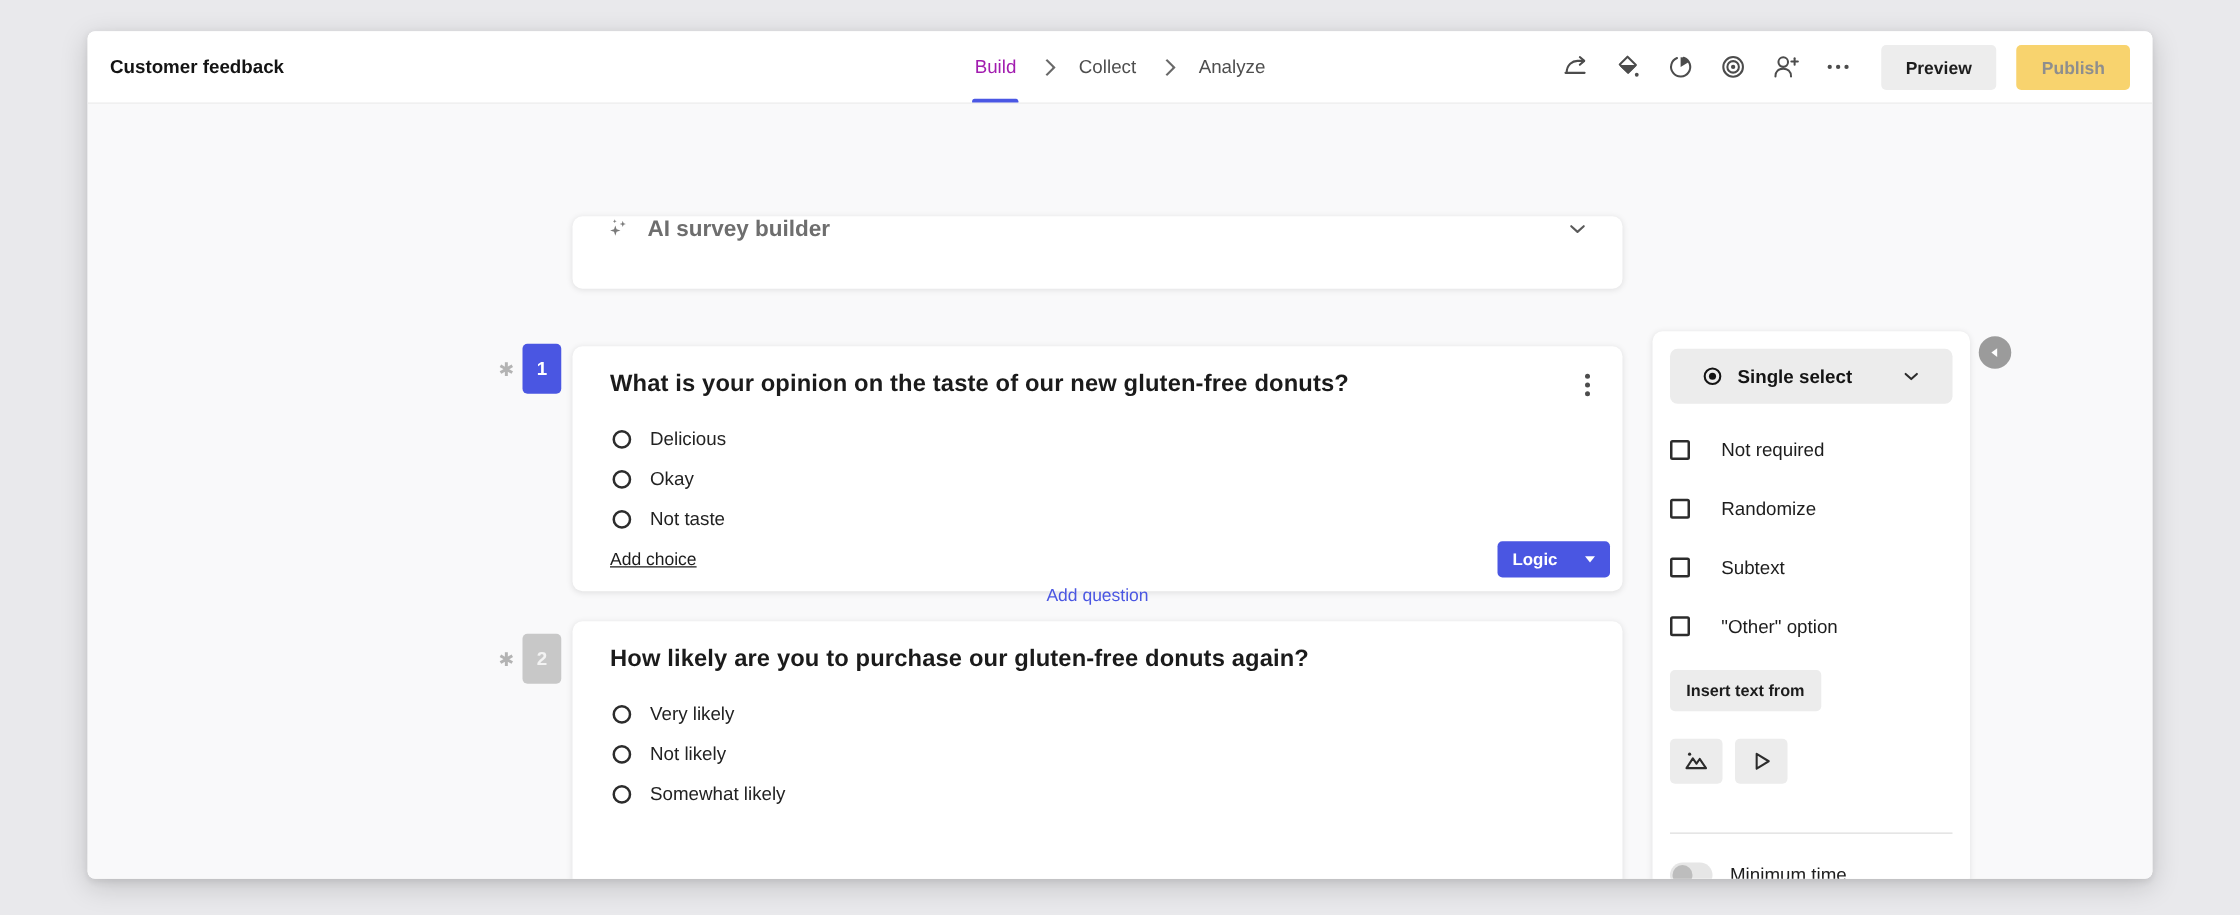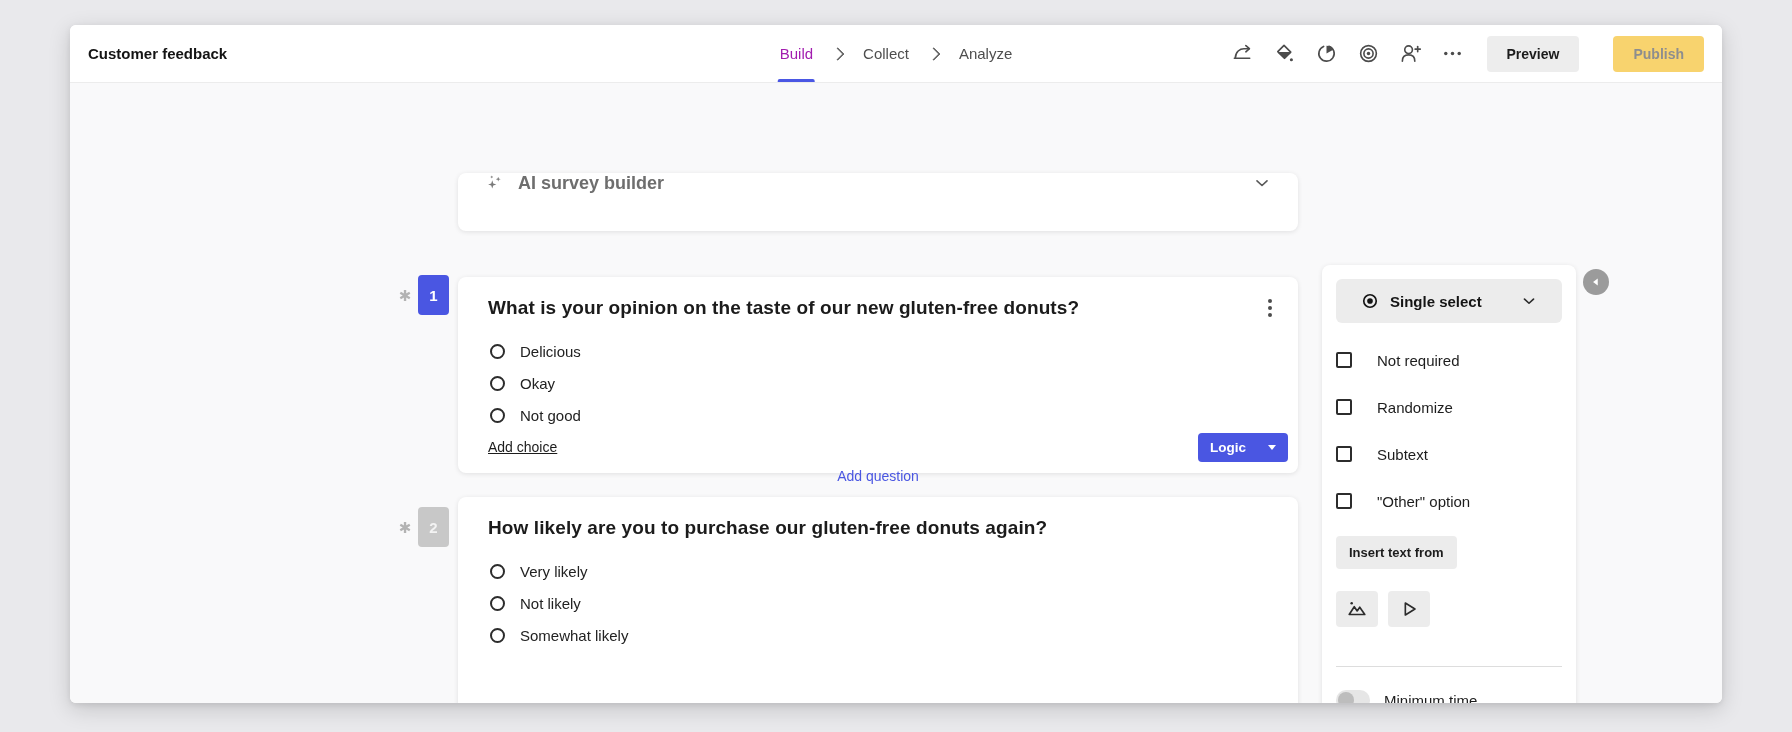--- a/index.html
+++ b/index.html
@@ -30,21 +30,21 @@
   }
   .tab-sep { width:10px; height:10px; border-top:2px solid #6a6a6a; border-right:2px solid #6a6a6a; transform:rotate(45deg); border-radius:1px; }
   .header-right { margin-left:auto; display:flex; align-items:center; gap:6px; }
   .icon-btn {
     width:36px; height:36px; display:flex; align-items:center; justify-content:center;
     border:none; background:transparent; border-radius:4px; cursor:pointer;
   }
   .icon-btn svg { stroke:#4c4c4c; fill:none; stroke-width:1.7; stroke-linecap:round; stroke-linejoin:round; }
   .btn { border:none; border-radius:4px; font-family:inherit; font-size:14px; font-weight:600; padding:10px 20px; cursor:pointer; }
   .btn-preview { background:#ededed; color:#1c1c1c; margin-left:10px; }
-  .btn-publish { background:#f8d36e; color:#8e8e8e; margin-left:28px; }
+  .btn-publish { background:#f8d36e; color:#8e8e8e; margin-left:10px; }
 
   
   .content { position:absolute; left:0; top:58px; right:0; bottom:0; background:#f9f9fa; }
 
   .ai-bar {
     position:absolute; left:388px; top:90px; width:840px; height:58px;
     background:#fff; border-radius:8px; box-shadow:0 1px 5px rgba(0,0,0,0.10);
     display:flex; align-items:flex-start; padding:0 26px; cursor:pointer;
   }
   .ai-bar .sparkle { margin-right:12px; display:flex; }
@@ -228,21 +228,21 @@
         <div class="q-option">
           <span class="radio"></span>
           <span>Delicious</span>
         </div>
         <div class="q-option">
           <span class="radio"></span>
           <span>Okay</span>
         </div>
         <div class="q-option">
           <span class="radio"></span>
-          <span>Not good</span>
+          <span>Not taste</span>
         </div>
       </div>
       <button class="add-choice">Add choice</button>
       <button class="logic-btn">
         <span>Logic</span>
         <span class="caret"></span>
       </button>
     </div>
 
     <button class="add-question">Add question</button>

